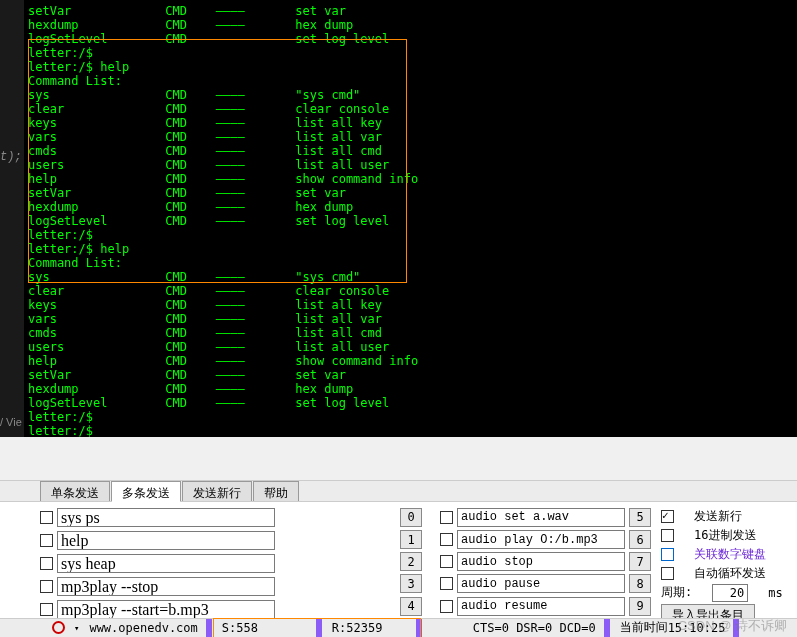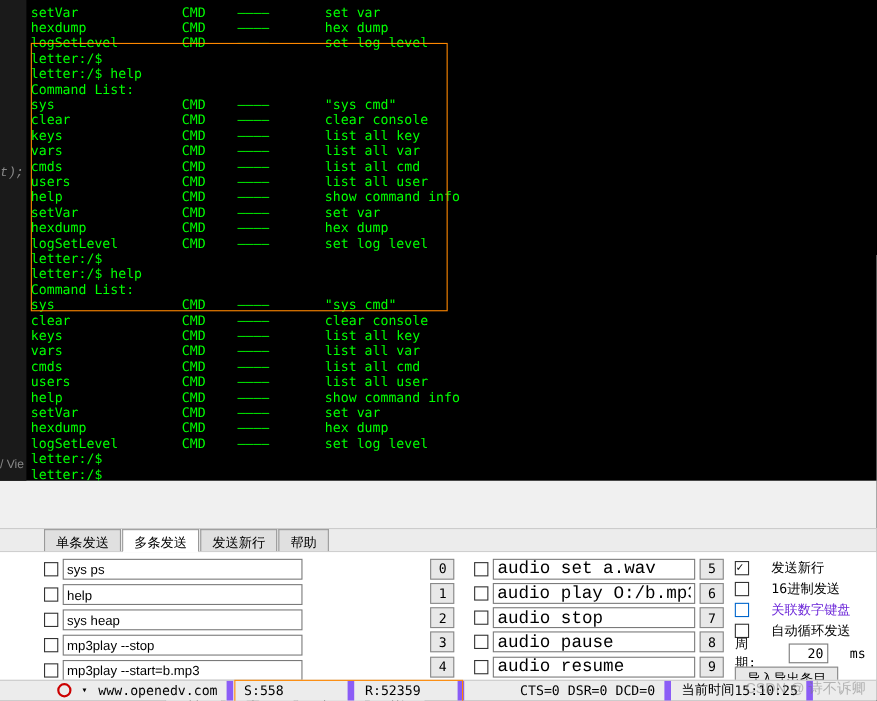--- a/index.html
+++ b/index.html
@@ -12,22 +12,22 @@
 .gray-text { color: #888; position: absolute; left: 0px; top: 150px; font-style: italic; font-family: "Courier New", monospace; }
 .gray-text2 { color: #888; position: absolute; left: 0px; top: 415px; font-family: sans-serif; font-size: 11px; }
 
 .tabs-bar { background: #ececec; height: 22px; display: flex; border-top: 1px solid #ccc; border-bottom: 1px solid #ccc; padding-left: 40px; margin-top: 43px; }
 .tab { padding: 3px 10px; font-size: 12px; border: 1px solid #999; border-bottom: none; background: #e0e0e0; margin-right: 1px; cursor: pointer; }
 .tab.active { background: #fff; position: relative; z-index: 2; border-bottom: 1px solid #fff; margin-bottom: -1px; }
 
 .send-panel { background: #fff; height: 116px; padding: 6px 10px 2px 40px; display: flex; gap: 4px; }
 .cmd-col { display: flex; flex-direction: column; gap: 3px; }
 .cmd-row { display: flex; align-items: center; gap: 4px; height: 20px; }
-.cmd-input { width: 218px; height: 19px; font-size: 12px; padding: 1px 3px; border: 1px solid #7a7a7a; font-family: Liberation Sans, sans-serif; }
-.cmd-input2 { width: 184px; height: 19px; font-size: 16px; padding: 1px 3px; border: 1px solid #7a7a7a; font-family: "Courier New", monospace; }
+.cmd-input { width: 218px; height: 19px; font-size: 16px; padding: 1px 3px; border: 1px solid #7a7a7a; font-family: Liberation Serif, serif; }
+.cmd-input2 { width: 168px; height: 19px; font-size: 12px; padding: 1px 3px; border: 1px solid #7a7a7a; font-family: "Courier New", monospace; }
 .num-btn { width: 22px; height: 19px; font-size: 12px; border: 1px solid #888; background: #e8e8e8; cursor: pointer; }
 .checkbox { width: 13px; height: 13px; border: 1px solid #333; cursor: pointer; display: inline-block; background: #fff; }
 .checkbox.checked::after { content: "✓"; font-size: 11px; color: #000; position: relative; top: -3px; left: 0px; }
 .opt-row { display: flex; align-items: center; gap: 20px; height: 20px; font-size: 12px; }
 .opt-col { display: flex; flex-direction: column; gap: 2px; margin-left: 6px; }
 .period-input { width: 36px; height: 18px; font-size: 12px; border: 1px solid #7a7a7a; text-align: right; padding: 0 3px; }
 .nav-btns { display: flex; gap: 2px; margin-top: 2px; justify-content: flex-start; margin-left: 110px; }
 .nav-btn { padding: 2px 14px; font-size: 12px; border: 1px solid #888; background: #e8e8e8; cursor: pointer; }
 .export-btn { padding: 2px 10px; font-size: 12px; border: 1px solid #888; background: #e8e8e8; cursor: pointer; }
 

